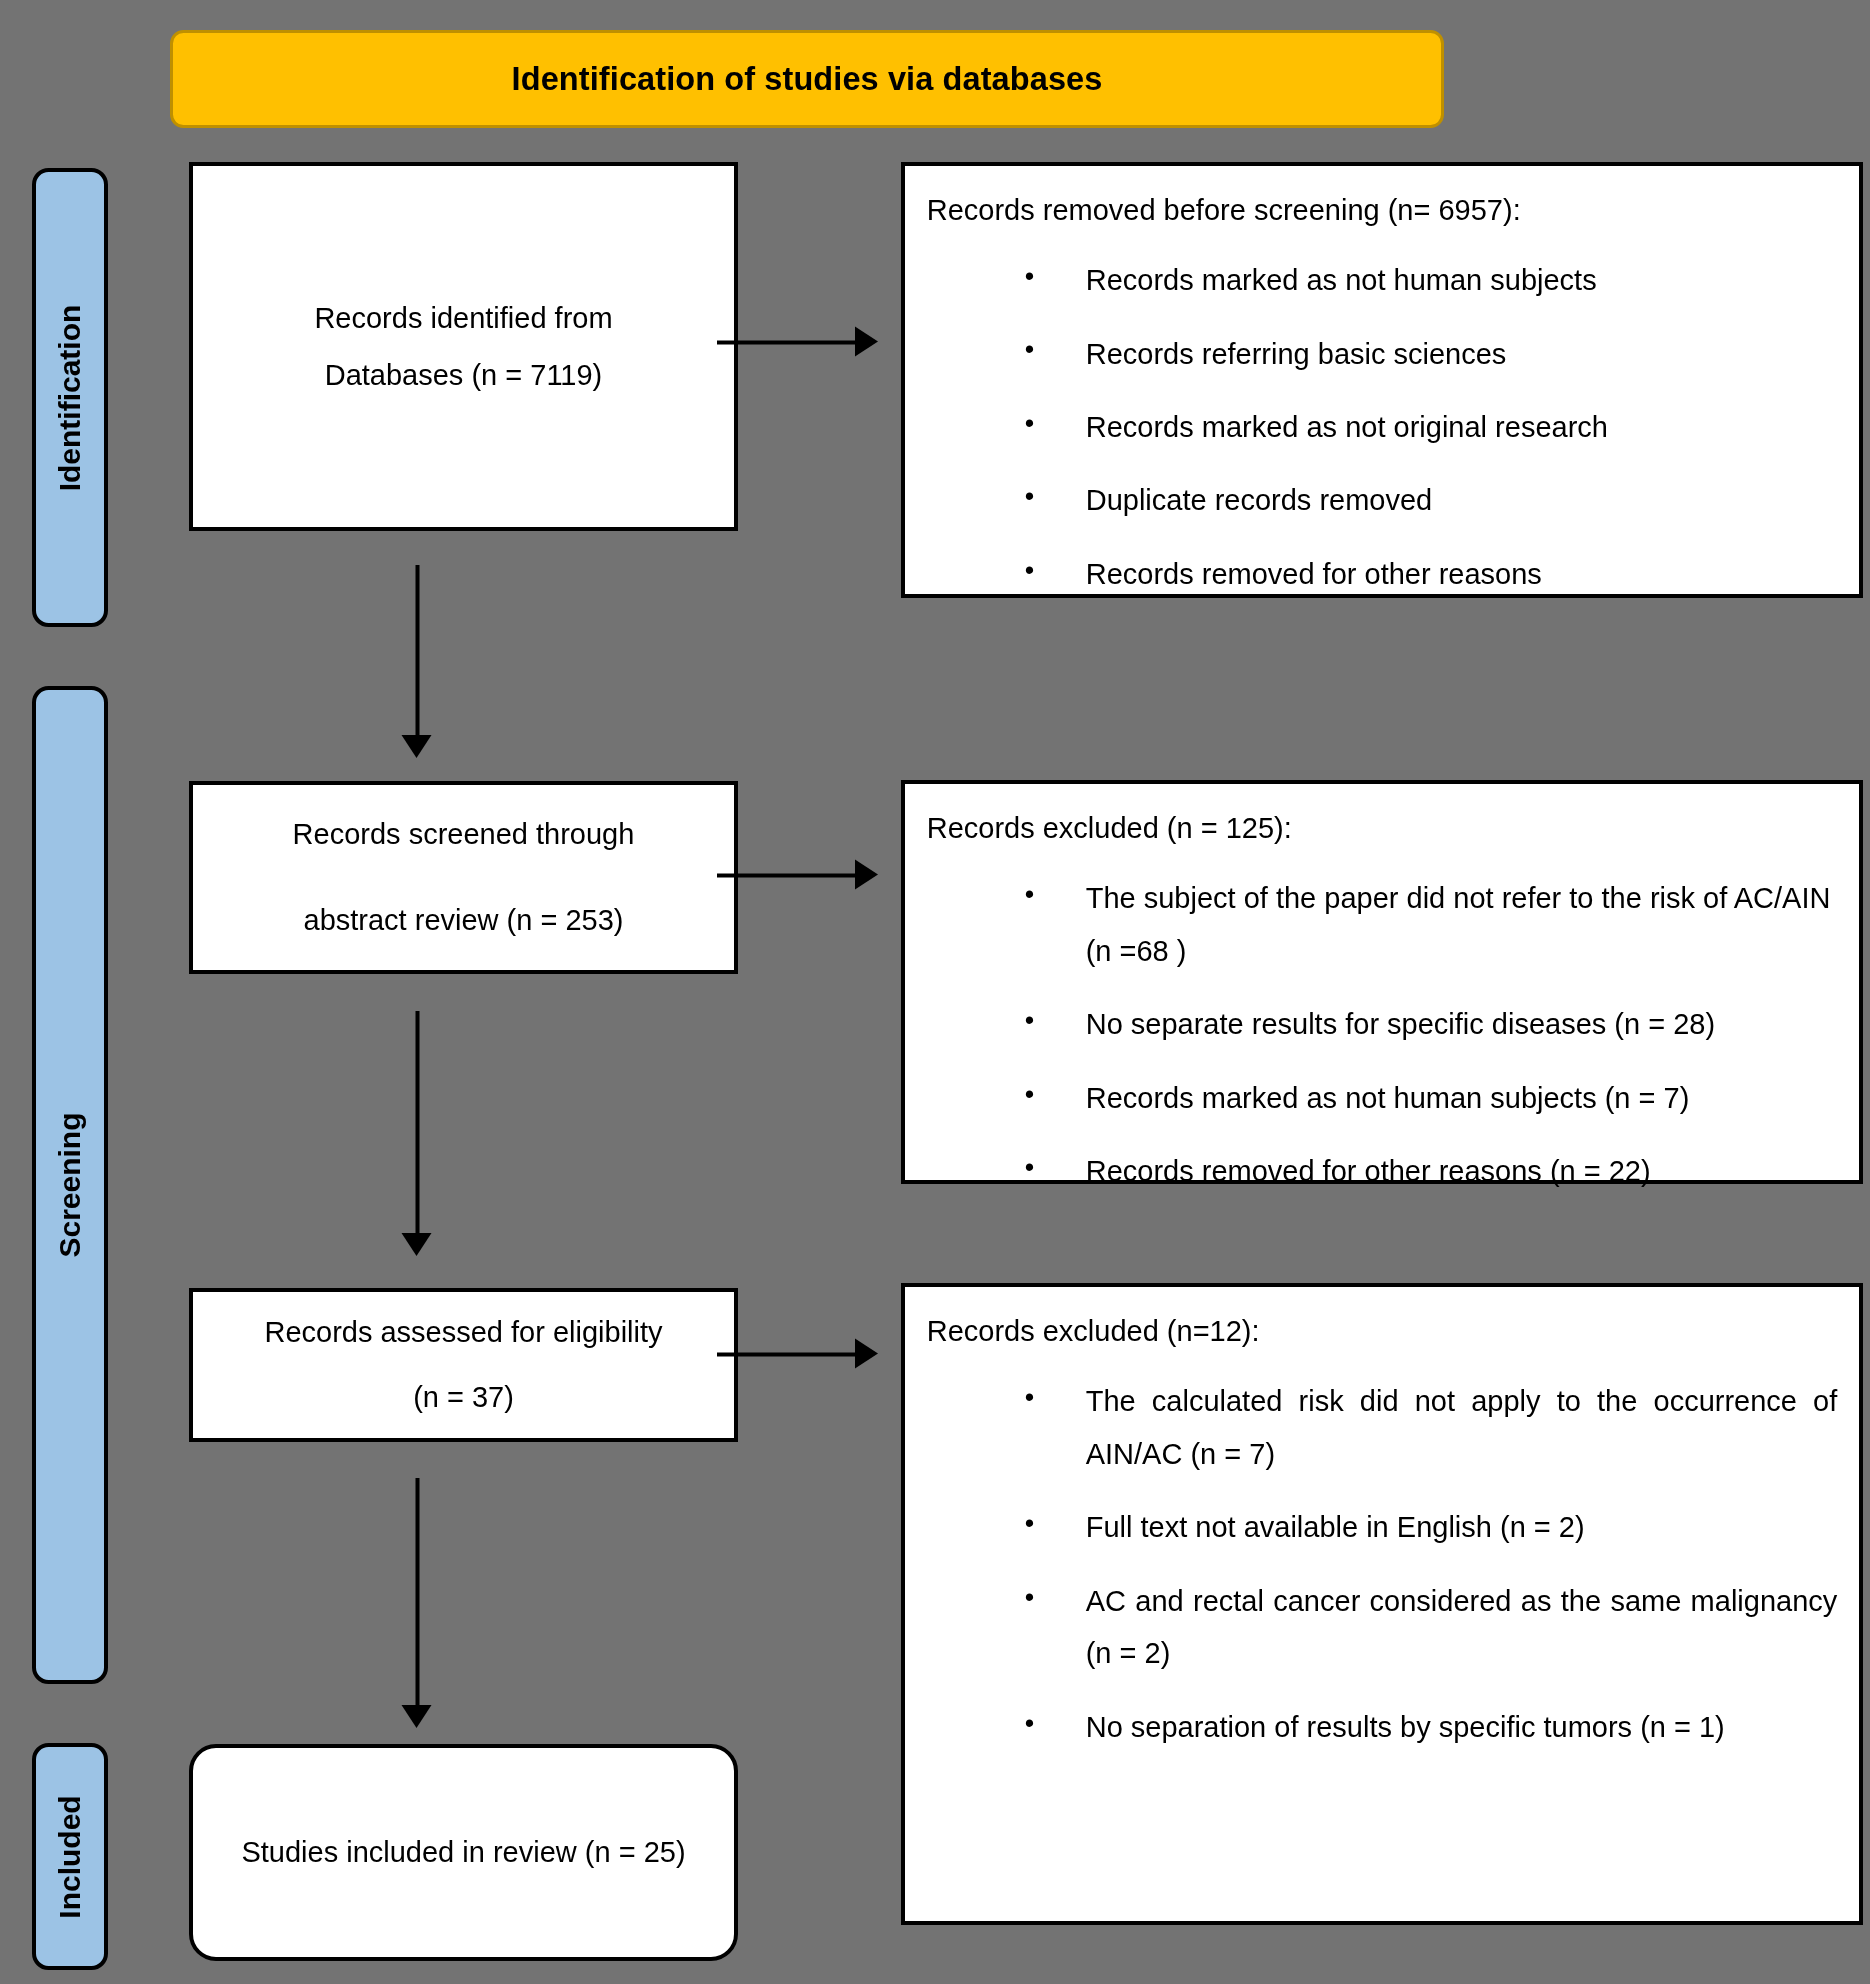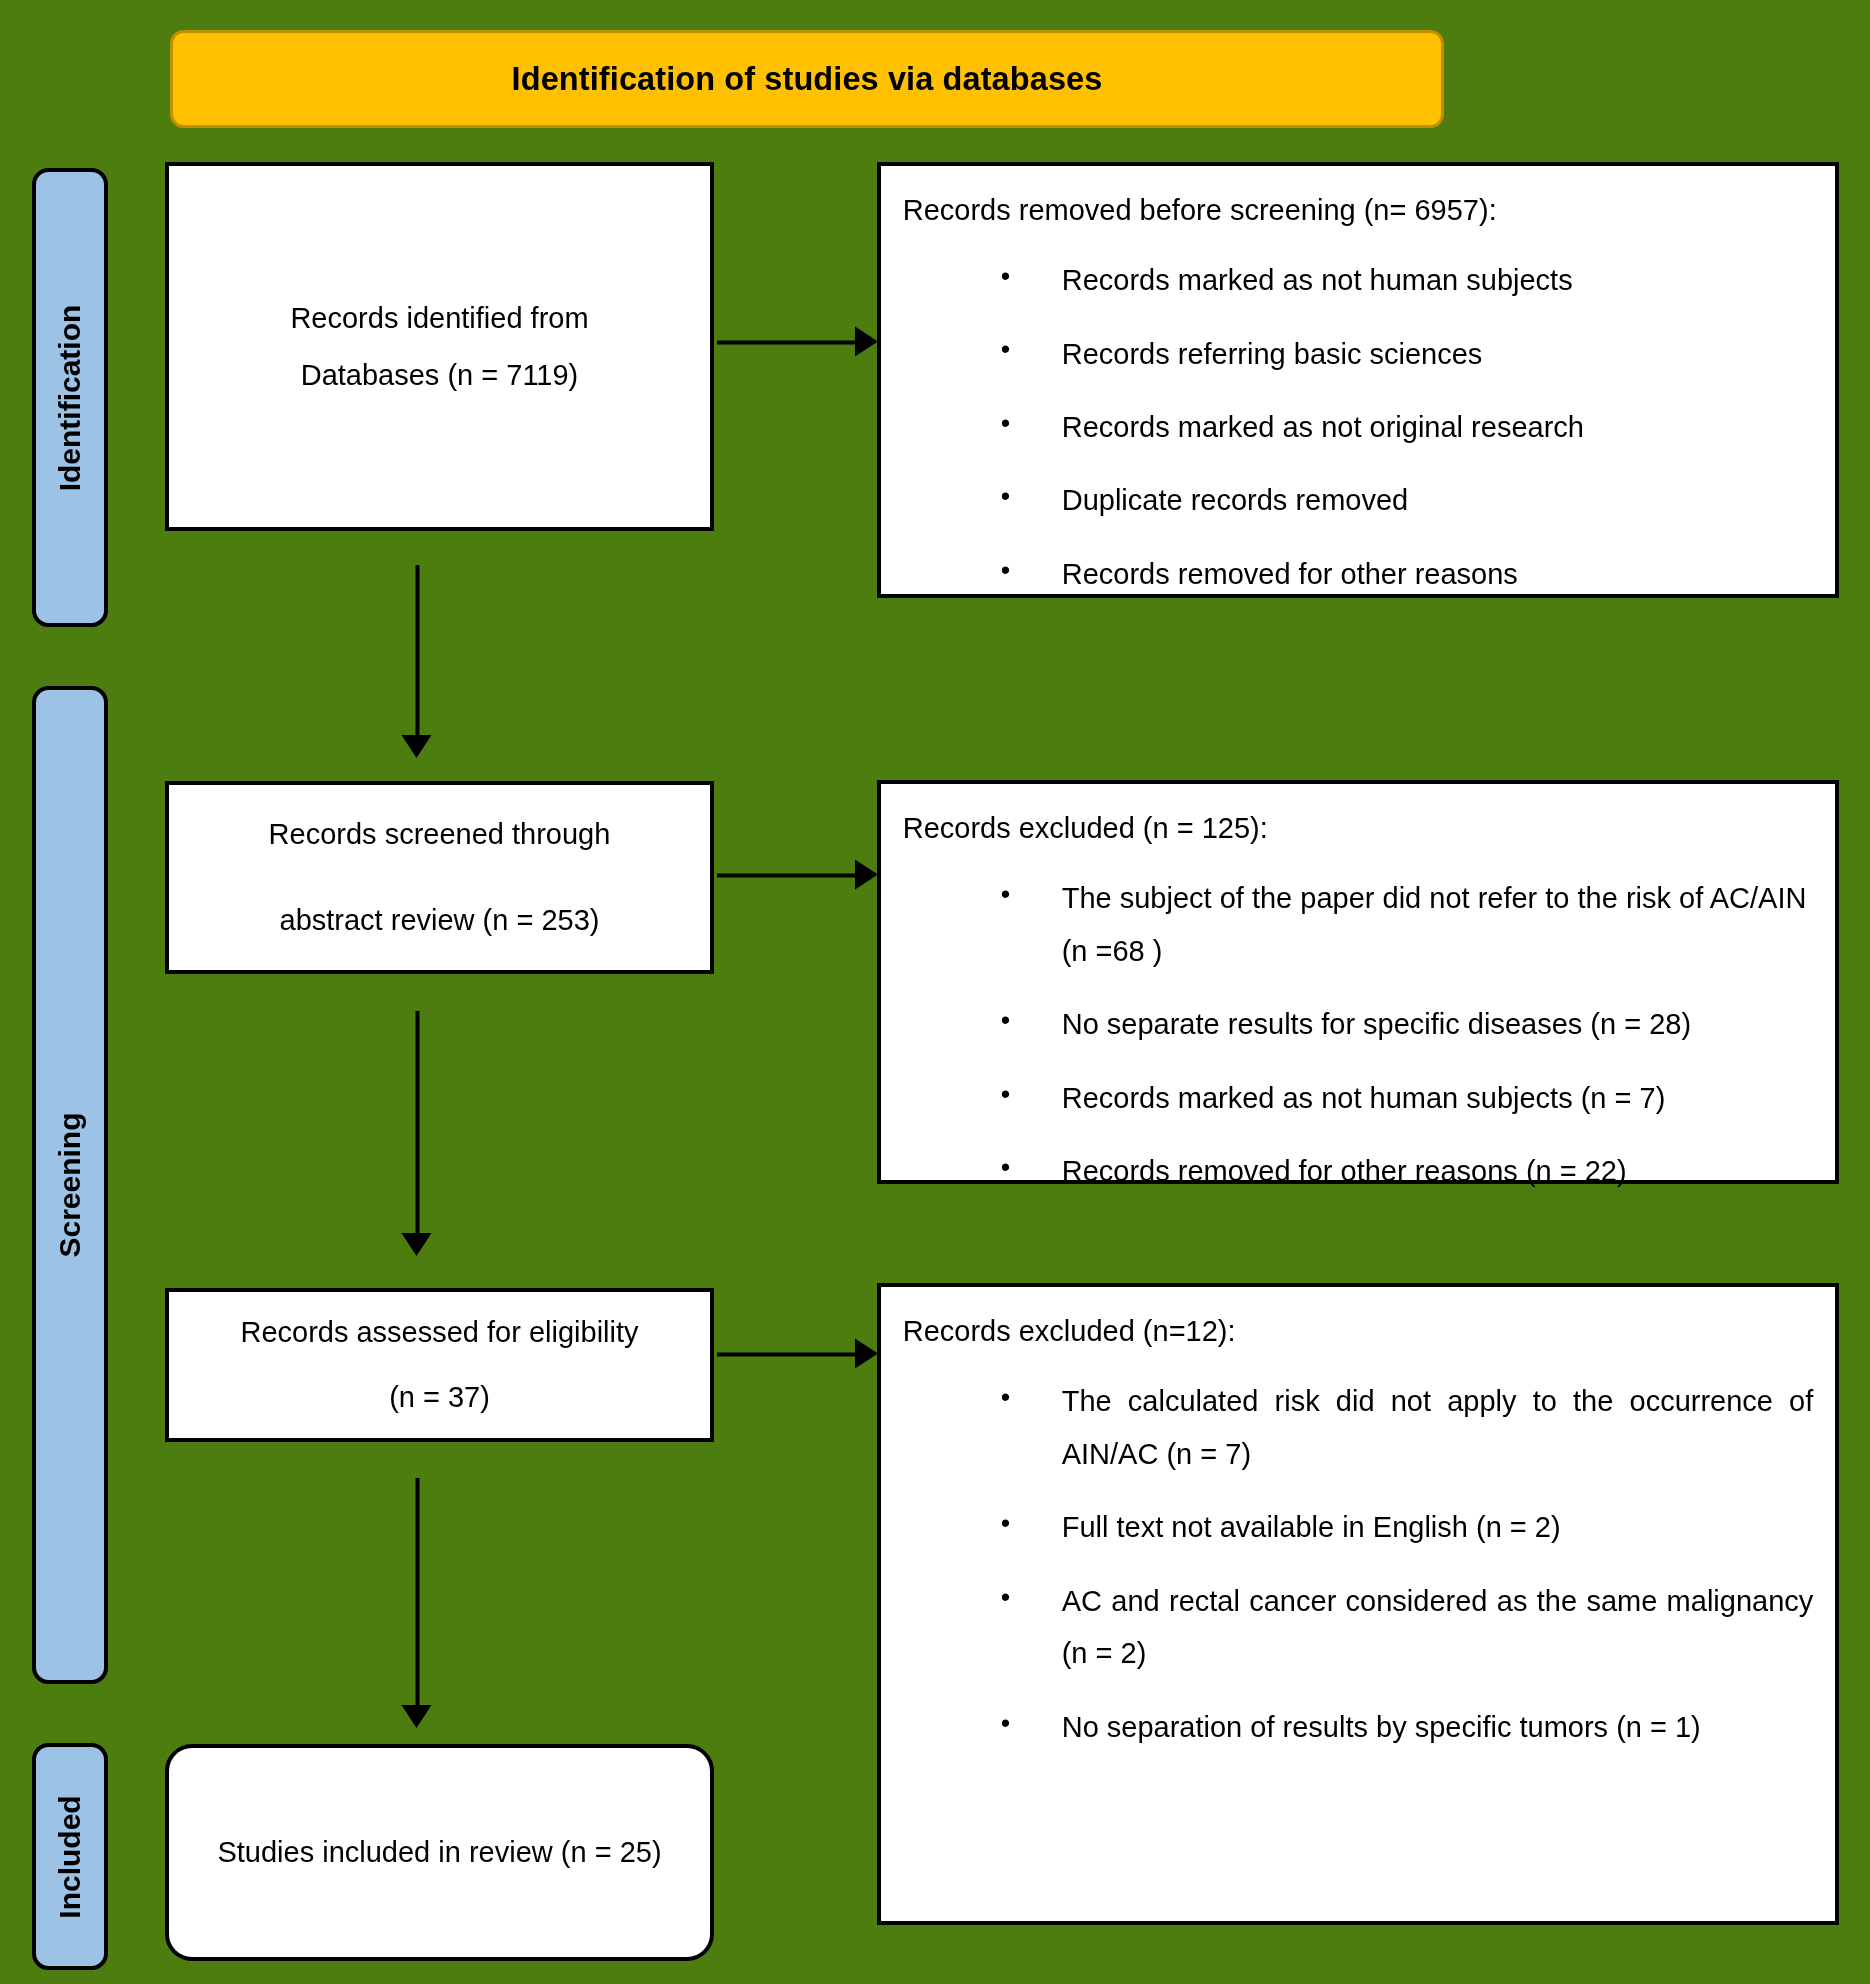--- a/index.html
+++ b/index.html
@@ -7,21 +7,21 @@
     padding: 0;
     background: #ffffff;
   }
   body {
     font-family: "Liberation Sans", sans-serif;
   }
   #page {
     position: relative;
     width: 1870px;
     height: 1985px;
-    background: #4d7c0f;
+    background: #737373;
     overflow: hidden;
   }
 
   
   .banner {
     position: absolute;
     left: 170px;
     top: 30px;
     width: 1274px;
     height: 98px;
@@ -63,20 +63,21 @@
   #stage-identification { left: 32px; top: 168px; width: 76px; height: 459px; }
   #stage-screening      { left: 32px; top: 686px; width: 76px; height: 998px; }
   #stage-included       { left: 32px; top: 1743px; width: 76px; height: 227px; }
 
   
   .box {
     position: absolute;
     background: #ffffff;
     border: 4.1px solid #000000;
     box-sizing: border-box;
+    margin-left: 24px;
   }
   .box-center {
     display: flex;
     flex-direction: column;
     align-items: center;
     justify-content: center;
     padding: 10.3px 17.5px;
   }
   .box-line {
     font-size: 29px;

